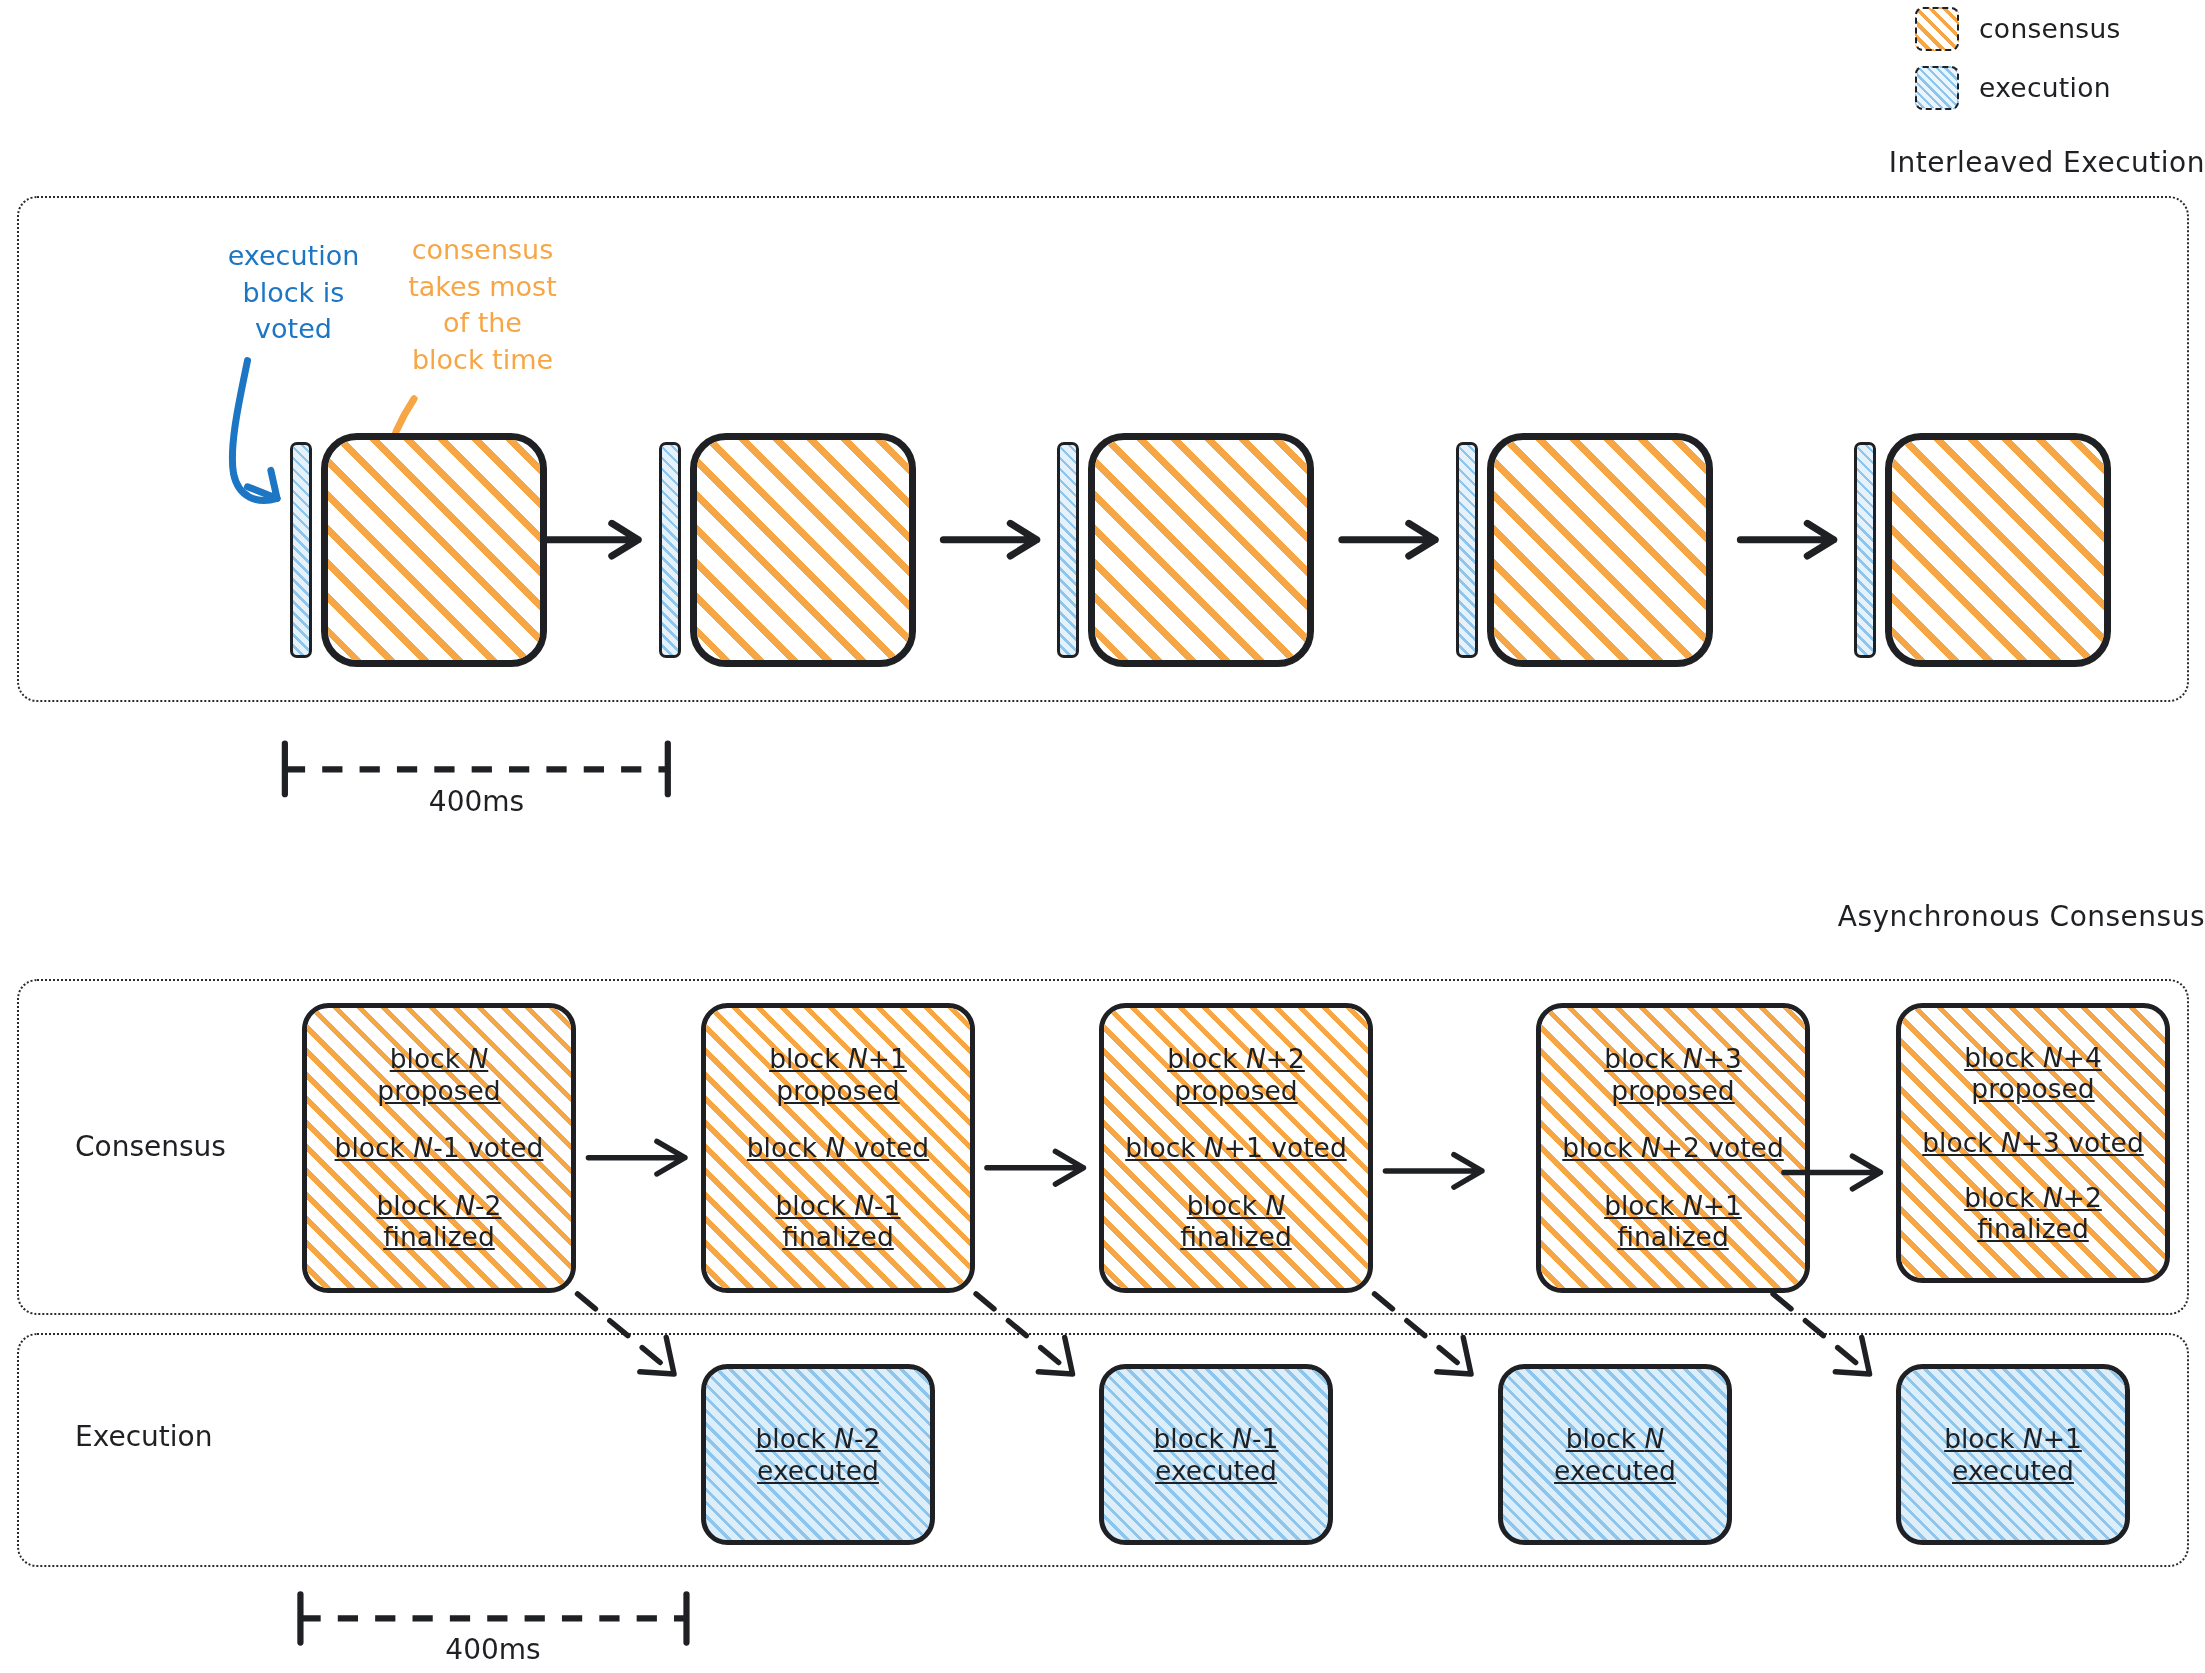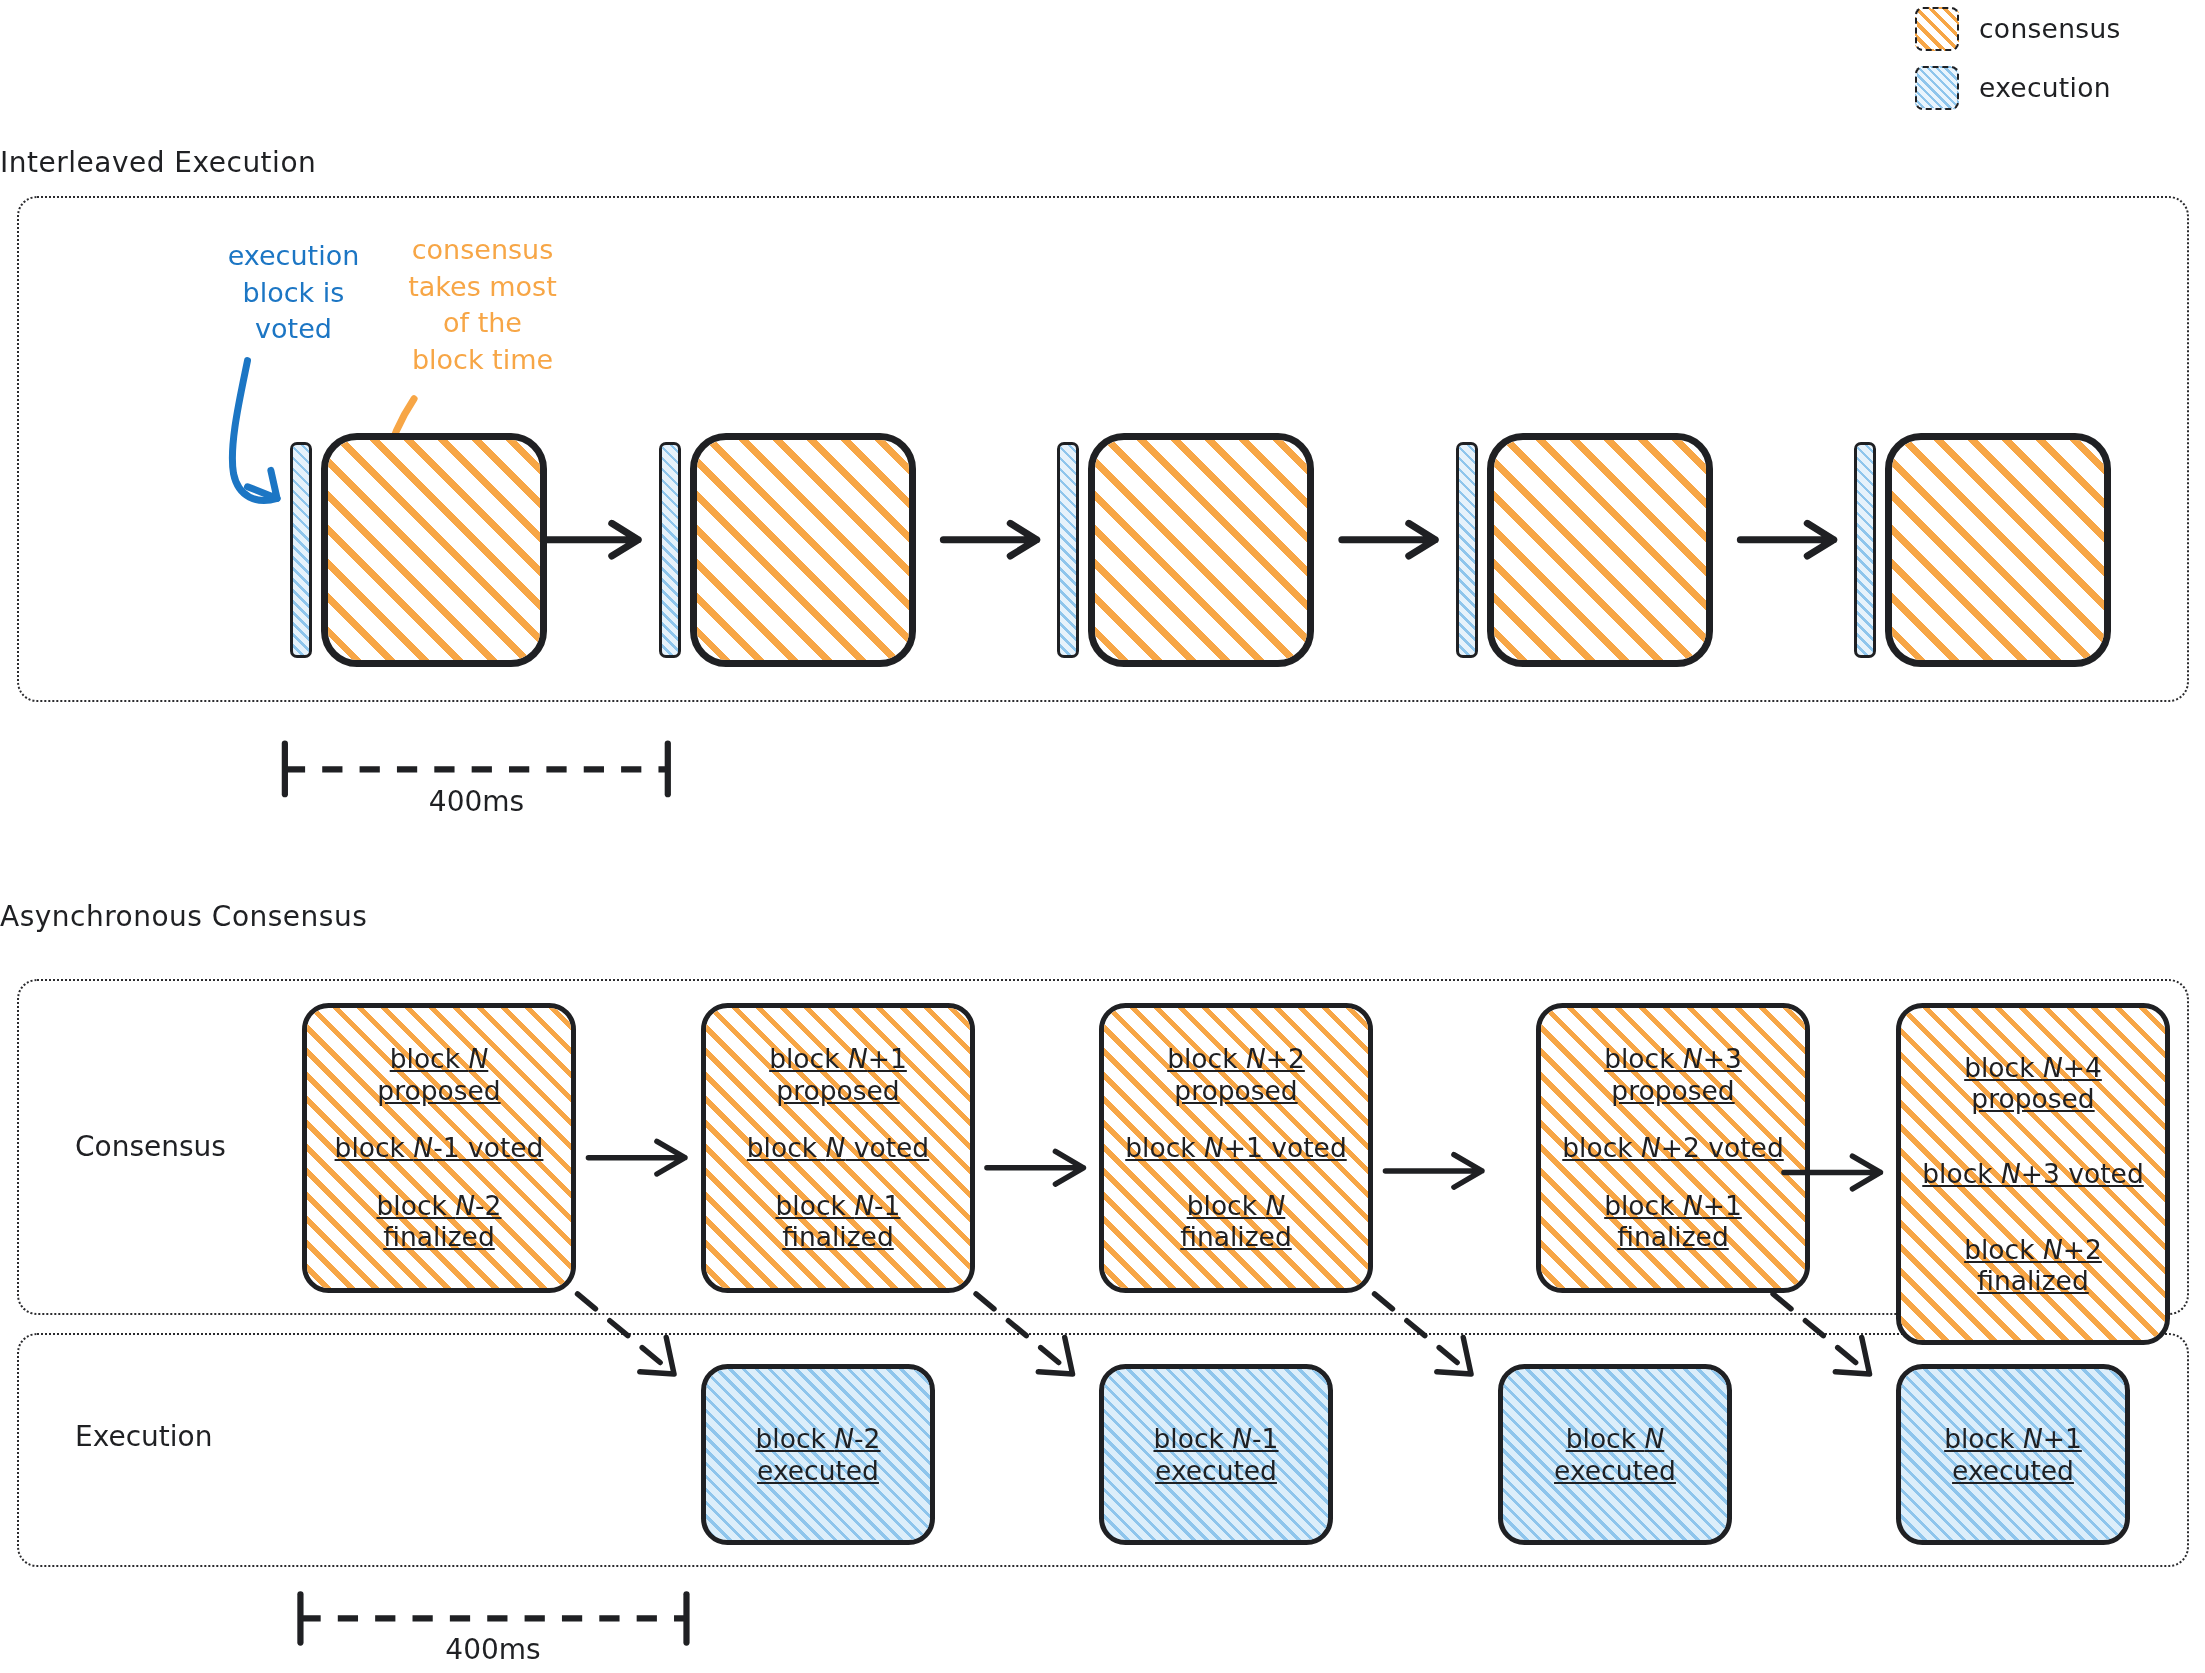--- a/index.html
+++ b/index.html
@@ -14,21 +14,21 @@
   #legend{left:1915px;top:4.7px;width:280px;}
   .legend-row{display:flex;align-items:center;height:48px;margin-bottom:11px;}
   .legend-swatch{
     width:44px;height:44px;border-radius:7.8px;
     border:2.7px dashed #1f2023;box-sizing:border-box;margin-right:20px;
   }
   .legend-label{font-size:26.5px;letter-spacing:0.3px;color:#1f2023;white-space:nowrap;}
 
   
   .section-title{
-    width:100%;text-align:left;font-size:28px;letter-spacing:0.5px;color:#1f2023;
+    width:100%;text-align:right;font-size:28px;letter-spacing:0.5px;color:#1f2023;
   }
 
   
   .dotted-box{
     border:2.3px dotted #2b2b2e;border-radius:20px;box-sizing:border-box;background:transparent;
   }
 
   
   .cons-block{
     border:5.4px solid #1f2023;border-radius:26.5px;box-sizing:border-box;
@@ -201,21 +201,21 @@
     <div class="blk-line">block <em>N</em>+3</div>
     <div class="blk-line">proposed</div>
   </div>
   <div class="blk-line">block <em>N</em>+2 voted</div>
   <div class="blk-group">
     <div class="blk-line">block <em>N</em>+1</div>
     <div class="blk-line">finalized</div>
   </div>
 </div>
 
-<div class="cons-block" style="left:1896px;top:1003px;width:274px;height:342px;padding:22px 7.8px;">
+<div class="cons-block" style="left:1896px;top:1003px;width:274px;height:280px;padding:22px 7.8px;">
   <div class="blk-group">
     <div class="blk-line">block <em>N</em>+4</div>
     <div class="blk-line">proposed</div>
   </div>
   <div class="blk-line">block <em>N</em>+3 voted</div>
   <div class="blk-group">
     <div class="blk-line">block <em>N</em>+2</div>
     <div class="blk-line">finalized</div>
   </div>
 </div>

